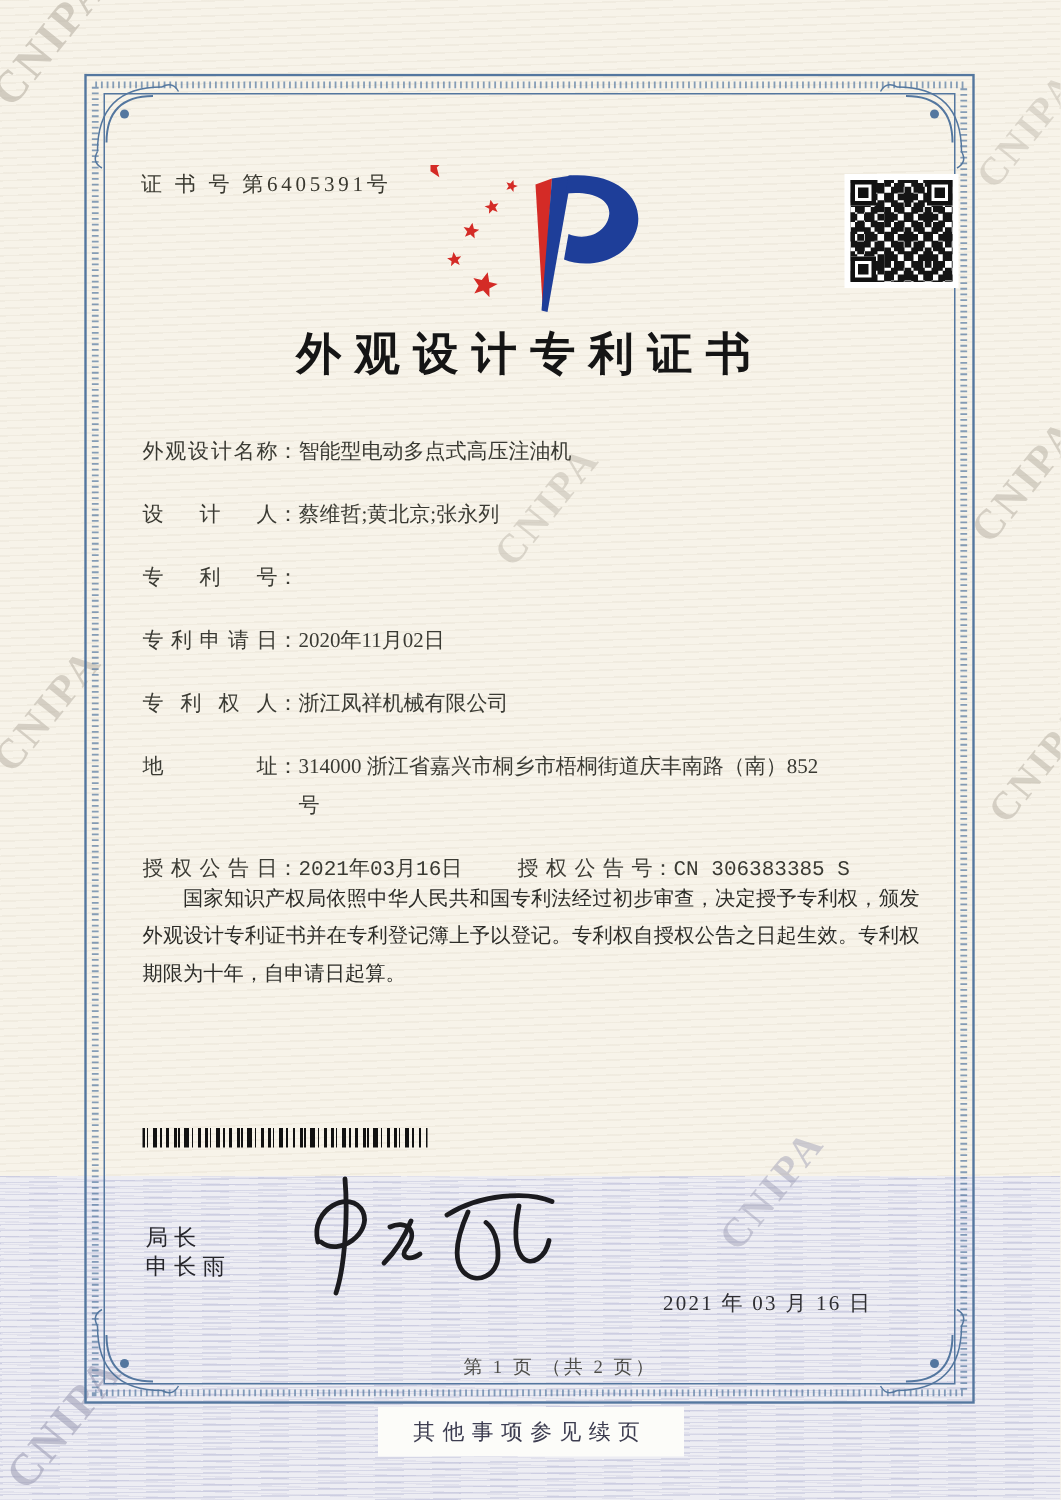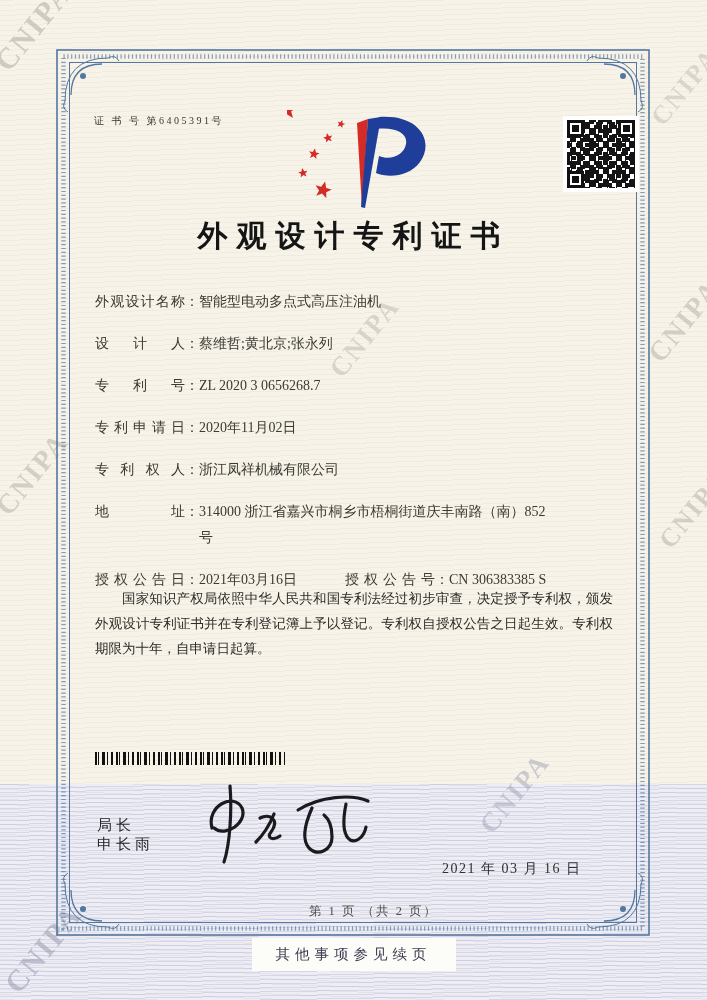--- a/index.html
+++ b/index.html
@@ -20,21 +20,21 @@
       repeating-linear-gradient(2deg, rgba(160,160,200,.15) 0 1px, rgba(0,0,0,0) 1px 5px);
   }
   .wm {
     position:absolute; font-family:"Liberation Serif","DejaVu Serif",serif;
     font-weight:bold; letter-spacing:2px; color:#b4ada0; opacity:.55;
     transform:rotate(-51deg); white-space:nowrap; pointer-events:none;
   }
   .frame-svg { position:absolute; left:56px; top:49px; }
   .cert-no {
     position:absolute; left:94px; top:114px;
-    font-size:10px; letter-spacing:2.5px; color:#39382f;
+    font-size:14px; letter-spacing:2.5px; color:#39382f;
   }
   .logo { position:absolute; left:287px; top:110px; }
   .qr {
     position:absolute; left:563px; top:116px; width:76px; height:76px;
     background:#fff; padding:4px; box-sizing:border-box;
   }
   .qr-inner {
     width:68px; height:68px; position:relative;
     background:
       repeating-conic-gradient(#141414 0 25%, rgba(0,0,0,0) 0 50%) 0px 0px/9px 9px,
@@ -47,21 +47,21 @@
   .title {
     position:absolute; left:0; right:0; top:216px; text-align:center;
     font-size:30px; font-weight:bold; letter-spacing:9px; color:#151515;
   }
   .fields { position:absolute; left:95px; top:289px; width:520px; font-size:14px; color:#3a3a33; }
   .field { display:flex; line-height:26px; margin-bottom:16px; }
   .flabel { display:inline-block; width:90px; text-align:justify; text-align-last:justify; flex:0 0 90px; }
   .fcolon { flex:0 0 14px; }
   .fvalue { flex:1; }
   .fvalue.addr { flex:none; width:354px; }
-  .grant-row { display:flex; line-height:26px; }
+  .grant-row { display:flex; line-height:26px;font-family:Liberation Mono, monospace; }
   .grant-left { display:flex; width:250px; flex:0 0 250px; }
   .grant-right { display:flex; }
   .body-text {
     position:absolute; left:95px; top:586px; width:518px;
     font-size:13.5px; line-height:25px; color:#2c2c28; text-align:justify;
   }
   .body-text p { margin:0; text-indent:2em; }
   .barcode {
     position:absolute; left:95px; top:752px; width:190px; height:13px;
     background:repeating-linear-gradient(90deg,
@@ -146,21 +146,20 @@
     <span class="fvalue">智能型电动多点式高压注油机</span>
   </div>
   <div class="field">
     <span class="flabel">设计人</span>
       <span class="fcolon">：</span>
     <span class="fvalue">蔡维哲;黄北京;张永列</span>
   </div>
   <div class="field">
     <span class="flabel">专利号</span>
       <span class="fcolon">：</span>
-    <span class="fvalue">ZL 2020 3 0656268.7</span>
   </div>
   <div class="field">
     <span class="flabel">专利申请日</span>
       <span class="fcolon">：</span>
     <span class="fvalue">2020年11月02日</span>
   </div>
   <div class="field">
     <span class="flabel">专利权人</span>
       <span class="fcolon">：</span>
     <span class="fvalue">浙江凤祥机械有限公司</span>

